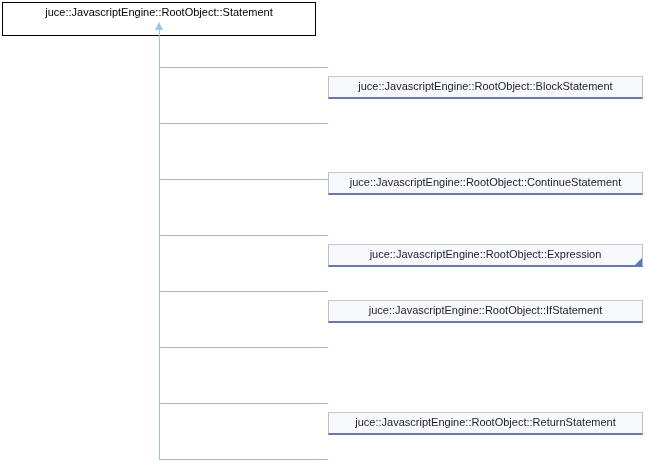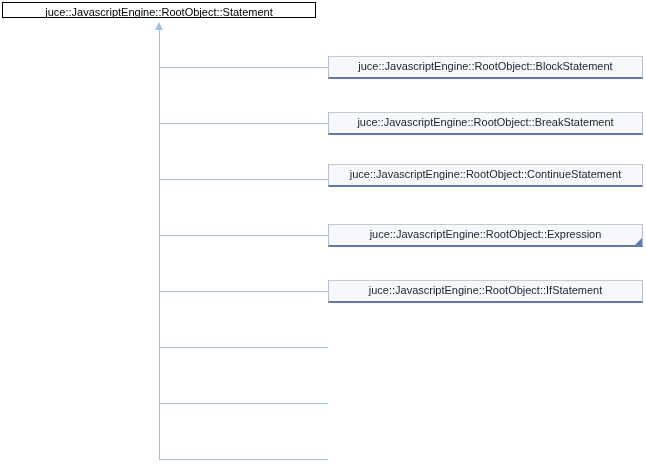--- a/index.html
+++ b/index.html
@@ -15,21 +15,21 @@
     font-family: "Liberation Sans", "DejaVu Sans", sans-serif;
     font-size: 11px;
     overflow: hidden;
   }
   
   .root-node {
     position: absolute;
     left: 2px;
     top: 2px;
     width: 314px;
-    height: 16px;
+    height: 34px;
     box-sizing: border-box;
     background: var(--root-fill, #ffffff);
     border: 1px solid var(--root-border, #000000);
     color: var(--root-text, #000000);
     text-align: center;
     line-height: 19px;
     white-space: nowrap;
   }
   
   .node {
@@ -40,20 +40,21 @@
     box-sizing: border-box;
     background: var(--node-fill, #f7f8fb);
     border: 1px solid var(--node-border, #b6bdcc);
     border-top-color: var(--node-border-top, #c6cad2);
     border-bottom: 2px solid var(--node-border-bottom, #6679a8);
     color: var(--node-text, #1c2130);
     text-align: center;
     line-height: 19px;
     white-space: nowrap;
     cursor: pointer;
+    margin-top: 20px;
   }
   .node .lbl { display: inline-block; }
   .corner {
     position: absolute;
     right: 0;
     bottom: 0;
     width: 0;
     height: 0;
     border-left: 7px solid transparent;
     border-bottom: 7px solid var(--indicator, #5b79b5);
@@ -102,36 +103,36 @@
   <div class="hline" style="top:291px"></div>
   <div class="hline" style="top:347px"></div>
   <div class="hline" style="top:403px"></div>
   <div class="hline" style="top:459px"></div>
 
   <div class="node" style="top:56px">
     <span class="lbl">juce::JavascriptEngine::RootObject::BlockStatement</span>
     
   </div>
 
-  <div class="node" style="top:112px">
-    <span class="lbl">juce::JavascriptEngine::RootObject::BreakStatement</span>
-    
-  </div>
 
-  <div class="node" style="top:164px">
+  <div class="node" style="top:152px">
     <span class="lbl">juce::JavascriptEngine::RootObject::ContinueStatement</span>
     
   </div>
 
   <div class="node" style="top:280px">
     <span class="lbl">juce::JavascriptEngine::RootObject::IfStatement</span>
     
   </div>
 
   <div class="node" style="top:224px">
     <span class="lbl">juce::JavascriptEngine::RootObject::Expression</span>
     <span class="corner"></span>
   </div>
 
 
+  <div class="node" style="top:392px">
+    <span class="lbl">juce::JavascriptEngine::RootObject::ReturnStatement</span>
+    
+  </div>
 
 
 </div>
 
 </body></html>

